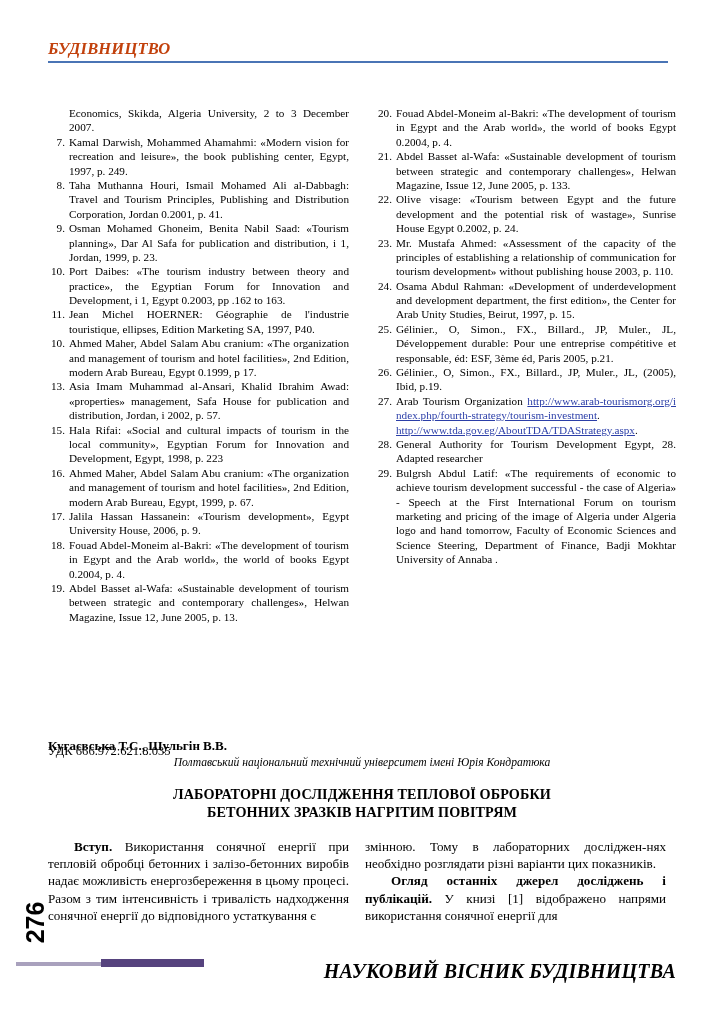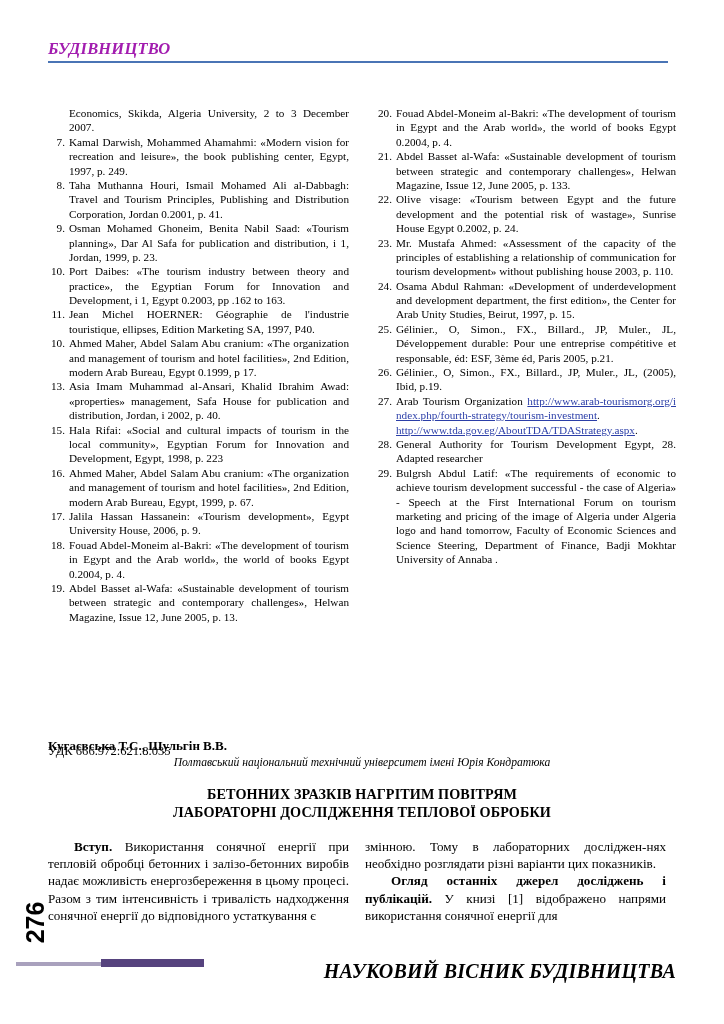--- a/index.html
+++ b/index.html
@@ -26,21 +26,21 @@
     top: 40px;
     width: 620px;
   }
   .runhead-title {
     font-family: "Liberation Serif", "DejaVu Serif", serif;
     font-weight: bold;
     font-style: italic;
     font-size: 16.5px;
     letter-spacing: 0.2px;
     line-height: 1.15;
-    color: #a21caf;
+    color: #c2410c;
     display: inline-block;
   }
   .runhead-rule {
     margin-top: 2px;
     width: 620px;
     height: 2px;
     background: #4a74b5;
   }
 
   
@@ -224,21 +224,21 @@
         <div class="refitem">
           <span class="refnum">11.</span>
           <span class="reftext">Jean Michel HOERNER: Géographie de l'industrie touristique, ellipses, Edition Marketing SA, 1997, P40.</span>
         </div>
         <div class="refitem">
           <span class="refnum">10.</span>
           <span class="reftext">Ahmed Maher, Abdel Salam Abu cranium: «The organization and management of tourism and hotel facilities», 2nd Edition, modern Arab Bureau, Egypt 0.1999, p 17.</span>
         </div>
         <div class="refitem">
           <span class="refnum">13.</span>
-          <span class="reftext">Asia Imam Muhammad al-Ansari, Khalid Ibrahim Awad: «properties» management, Safa House for publication and distribution, Jordan, i 2002, p. 40.</span>
+          <span class="reftext">Asia Imam Muhammad al-Ansari, Khalid Ibrahim Awad: «properties» management, Safa House for publication and distribution, Jordan, i 2002, p. 57.</span>
         </div>
         <div class="refitem">
           <span class="refnum">15.</span>
           <span class="reftext">Hala Rifai: «Social and cultural impacts of tourism in the local community», Egyptian Forum for Innovation and Development, Egypt, 1998, p. 223</span>
         </div>
         <div class="refitem">
           <span class="refnum">16.</span>
           <span class="reftext">Ahmed Maher, Abdel Salam Abu cranium: «The organization and management of tourism and hotel facilities», 2nd Edition, modern Arab Bureau, Egypt, 1999, p. 67.</span>
         </div>
         <div class="refitem">
@@ -295,22 +295,22 @@
           <span class="refnum">29.</span>
           <span class="reftext">Bulgrsh Abdul Latif: «The requirements of economic to achieve tourism development successful - the case of Algeria» - Speech at the First International Forum on tourism marketing and pricing of the image of Algeria under Algeria logo and hand tomorrow, Faculty of Economic Sciences and Science Steering, Department of Finance, Badji Mokhtar University of Annaba .</span>
         </div>
       </div>
   </div>
 
   <div class="udk">УДК 666.972:621.8.035</div>
   <div class="authors">Кугаєвська Т.С., Шульгін В.В.</div>
   <div class="affil">Полтавський національний технічний університет імені Юрія Кондратюка</div>
   <div class="title">
+    <div>ЛАБОРАТОРНІ ДОСЛІДЖЕННЯ ТЕПЛОВОЇ ОБРОБКИ</div>
     <div>БЕТОННИХ ЗРАЗКІВ НАГРІТИМ ПОВІТРЯМ</div>
-    <div>ЛАБОРАТОРНІ ДОСЛІДЖЕННЯ ТЕПЛОВОЇ ОБРОБКИ</div>
   </div>
 
   <div class="bodycols">
     <div class="bodycol">
       <p><span class="lead">Вступ.</span><span> Використання сонячної енергії при тепловій обробці бетонних і залізо-бетонних виробів надає можливість енергозбереження в цьому процесі. Разом з тим інтенсивність і тривалість надходження сонячної енергії до відповідного устаткування є</span></p>
     </div>
     <div class="bodycol">
       <p class="flush">змінною. Тому в лабораторних досліджен-нях необхідно розглядати різні варіанти цих показників.</p>
       <p><span class="lead">Огляд останніх джерел досліджень і публікацій.</span><span> У книзі [1] відображено напрями використання сонячної енергії для</span></p>
     </div>

